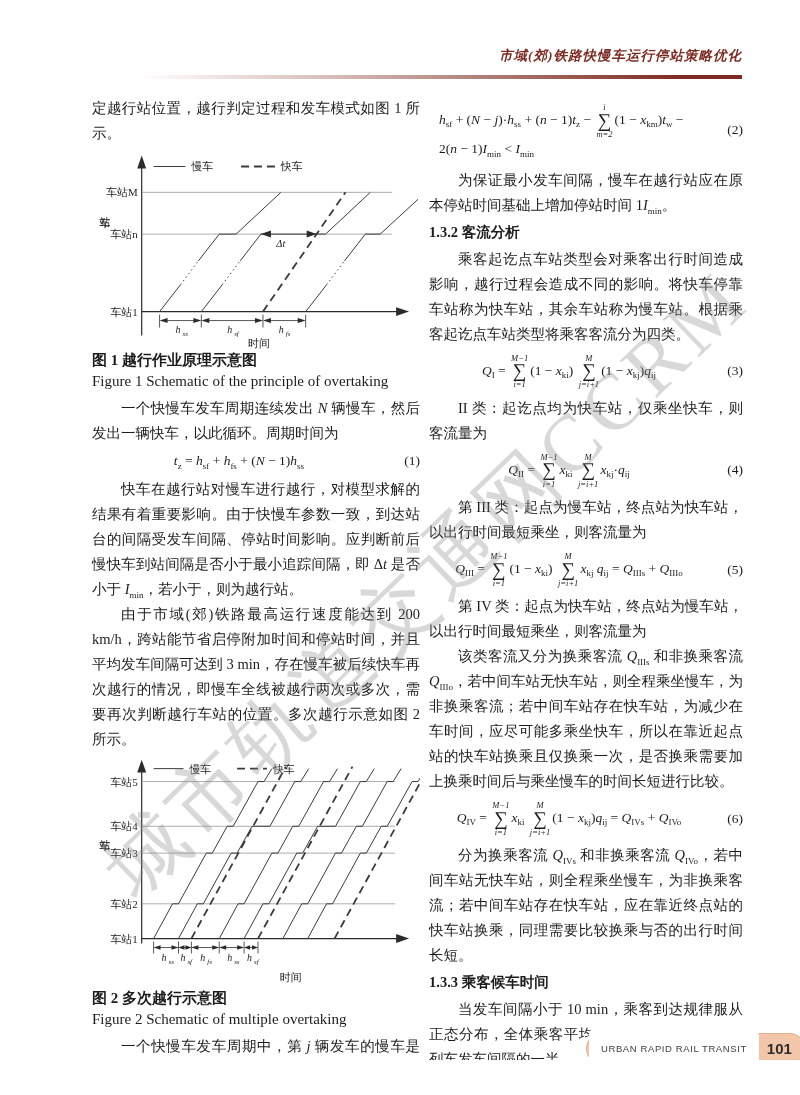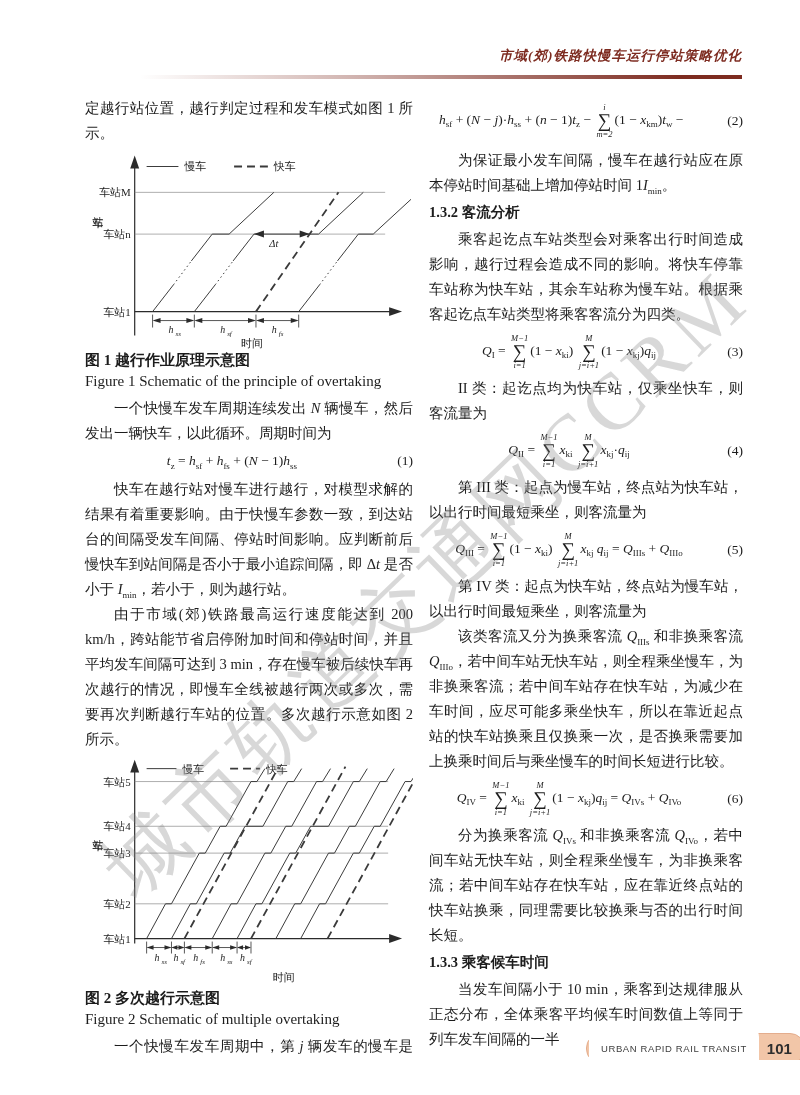--- a/index.html
+++ b/index.html
@@ -5,21 +5,21 @@
   html,body{margin:0;padding:0;background:#fff;}
   .page{position:relative;width:800px;height:1060px;background:#ffffff;overflow:hidden;
         font-family:"Liberation Serif","DejaVu Serif",serif;color:#1c1c1c;}
   
   .hdr-title{position:absolute;top:47px;right:58px;font-size:13.5px;font-style:italic;
              font-weight:bold;color:#7d2b20;letter-spacing:1px;}
   .hdr-rule{position:absolute;top:75px;left:140px;width:602px;height:3.5px;
             background:linear-gradient(90deg,rgba(125,43,32,0) 0%,rgba(125,43,32,.35) 35%,#7d2b20 90%);}
   
   .col{position:absolute;top:96px;}
-  .col-left{left:85px;width:328px;}
+  .col-left{left:92px;width:328px;}
   .col-right{left:429px;width:314px;}
   p.body{margin:0;font-size:14.5px;line-height:25px;text-align:justify;text-indent:2em;}
   p.noindent{text-indent:0;}
   .vr{font-style:italic;font-family:"Liberation Serif",serif;}
   sub{font-size:9px;line-height:0;}
   
   .sec-head{margin:2px 0;font-family:Liberation Serif, serif;
             font-weight:bold;font-size:14.5px;line-height:25px;}
   
   .equation{display:flex;align-items:center;margin:7px 0;font-size:13.5px;}
@@ -245,20 +245,21 @@
 
   <div class="col col-right">
 
     <div class="equation" style="margin-top:4px;">
       <span class="eq-body left">
         <span class="eq2-line" style="display:block;"><span class="vr">h</span><sub>sf</sub><span> + (</span><span class="vr">N</span><span> − </span><span class="vr">j</span><span>)·</span><span class="vr">h</span><sub>ss</sub><span> + (</span><span class="vr">n</span><span> − 1)</span><span class="vr">t</span><sub>z</sub><span> − </span><span class="sum">
               <span class="lim">i</span>
               <span class="sg">∑</span>
               <span class="lim">m=2</span>
             </span><span>(1 − </span><span class="vr">x</span><sub>km</sub><span>)</span><span class="vr">t</span><sub>w</sub><span> −</span></span>
+        <span class="eq2-line" style="display:block;"><span>2(</span><span class="vr">n</span><span> − 1)</span><span class="vr">I</span><sub>min</sub><span> &lt; </span><span class="vr">I</span><sub>min</sub></span>
       </span>
       <span class="eq-num">(2)</span>
     </div>
 
     <p class="body"><span>为保证最小发车间隔，慢车在越行站应在原本停站时间基础上增加停站时间 1</span><span class="vr">I</span><sub>min</sub><span>。</span></p>
     <p class="sec-head">1.3.2  客流分析</p>
     <p class="body"><span>乘客起讫点车站类型会对乘客出行时间造成影响，越行过程会造成不同的影响。将快车停靠车站称为快车站，其余车站称为慢车站。根据乘客起讫点车站类型将乘客客流分为四类。</span></p>
 
     <div class="equation">
       <span class="eq-body"><span class="vr">Q</span><sub>I</sub><span> = </span><span class="sum">

